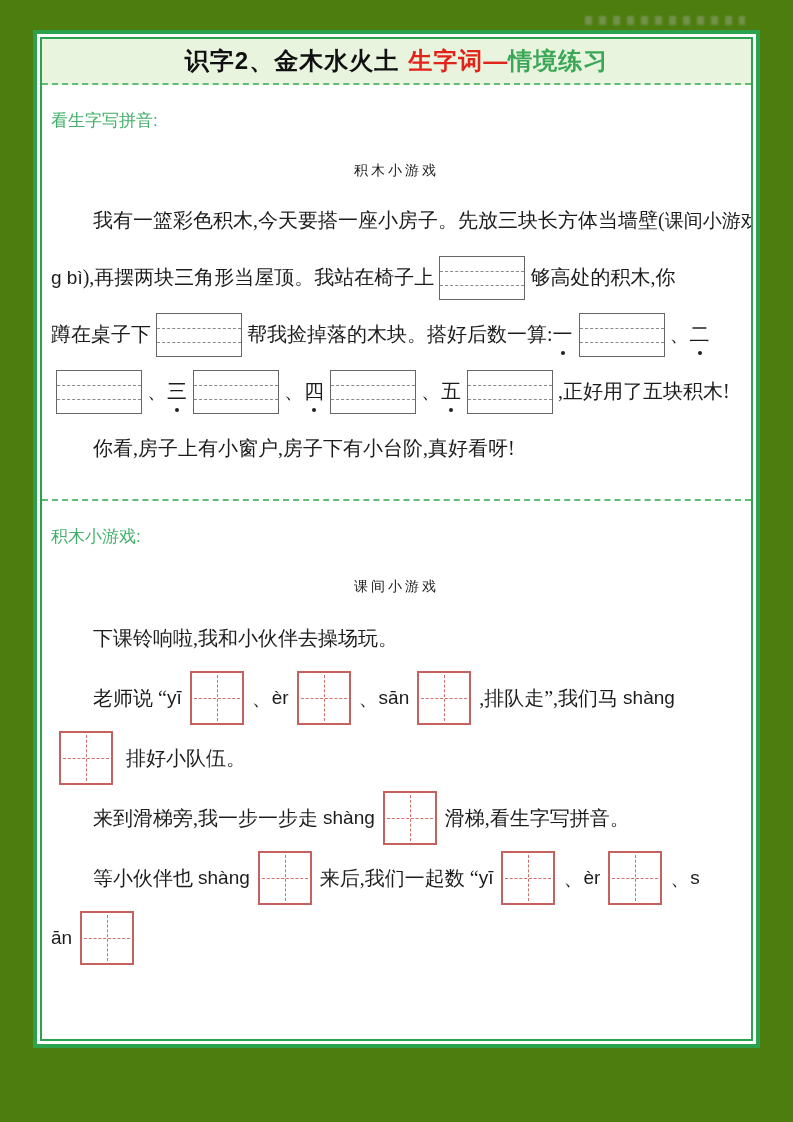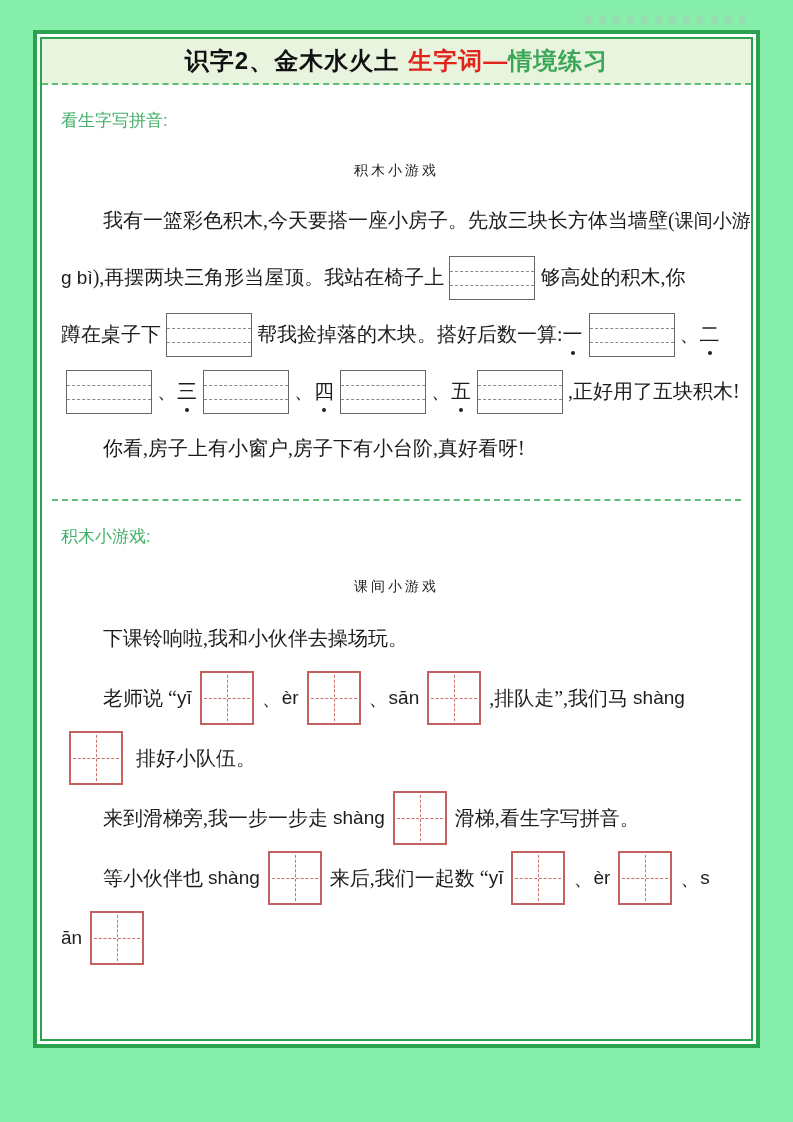--- a/index.html
+++ b/index.html
@@ -11,21 +11,21 @@
     --title-green:#3aa757;
     --box-red:#c5615f;
     --box-red-d:#d0706c;
     --ink:#1c1c1c;
   }
   *{margin:0;padding:0;box-sizing:border-box;}
   body{background:#ffffff;}
   .page{
     position:relative;
     width:793px;height:1122px;
-    background:#86efac;
+    background:#4d7c0f;
     font-family:"Liberation Serif", serif;
     color:var(--ink);
     overflow:hidden;
   }
   .wmark{
     position:absolute;top:16px;right:48px;width:160px;height:9px;
     background:repeating-linear-gradient(90deg,#b9b9b9 0 7px,transparent 7px 14px);
     opacity:.35;filter:blur(1.2px);
   }
   .sheet{
@@ -42,21 +42,21 @@
   .header{
     height:46px;background:var(--header-bg);
     border-bottom:2px dashed var(--dash-green);
     display:flex;align-items:center;justify-content:center;
     font-family:"Liberation Sans", sans-serif;
     font-weight:bold;font-size:24px;letter-spacing:1px;
   }
   .t-black{color:#111;}
   .t-red{color:var(--red);margin-left:9px;}
   .t-green{color:var(--title-green);}
-  .content{padding:0 19px;}
+  .content{padding:0 9px;}
   .sec-label{
     color:var(--label-green);
     font-family:"Liberation Sans", sans-serif;
     font-size:17px;margin-top:24px;
   }
   .sec-title{
     text-align:center;font-size:14px;letter-spacing:3px;
     margin:30px 0 12px;
   }
   .line{

